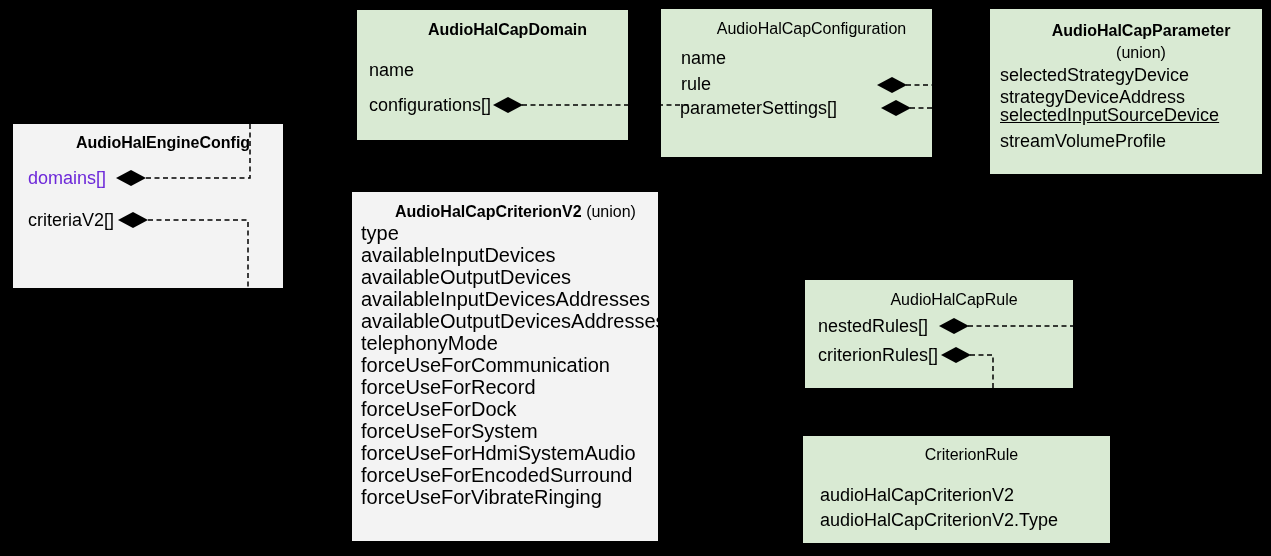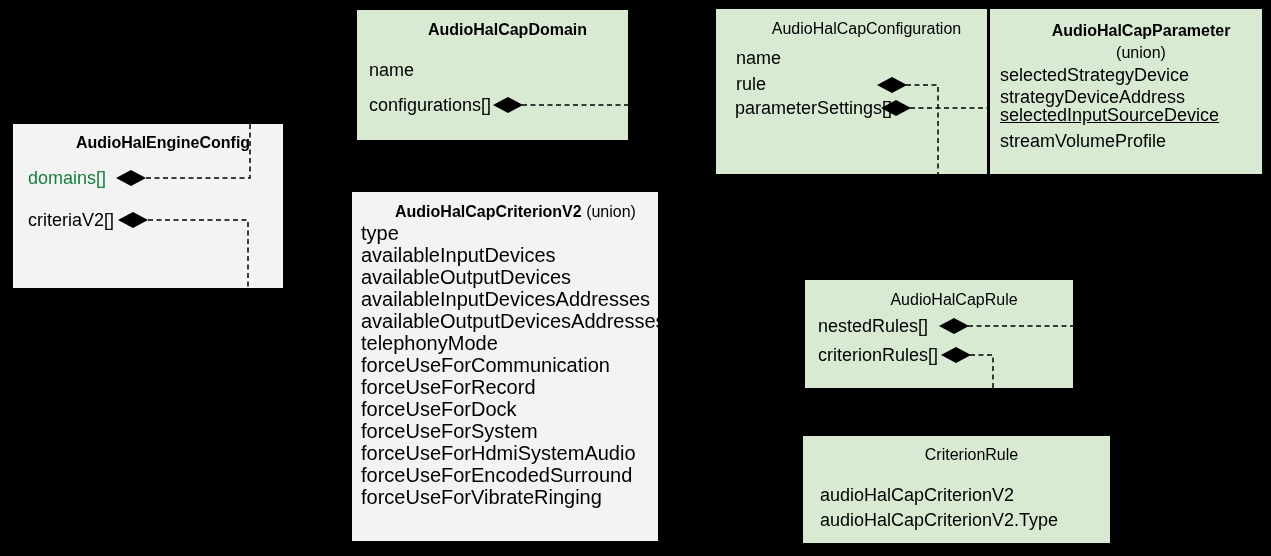--- a/index.html
+++ b/index.html
@@ -11,42 +11,42 @@
     overflow:hidden;
   }
   .box{position:absolute;color:#000;}
   .box.green{background:#d9ead3;}
   .box.gray{background:#f3f3f3;}
   .title{position:absolute;left:0;right:0;text-align:center;font-size:16px;line-height:22px;white-space:nowrap;margin-left:30px;}
   .title.bold{font-weight:bold;}
   .title.left{text-align:left;}
   .bold{font-weight:bold;}
   .field{position:absolute;font-size:18px;line-height:20px;white-space:nowrap;}
-  .green-text{color:#15803d;}
+  .green-text{color:#6d28d9;}
   .fieldlist{position:absolute;font-size:20px;line-height:22px;white-space:nowrap;}
   #overlay{position:absolute;left:0;top:0;z-index:5;pointer-events:none;}
 </style>
 </head>
 <body>
 
 <div id="canvas">
 
   <div class="box gray" style="left:13px;top:124px;width:270px;height:164px;">
     <div class="title bold" style="top:8px;">AudioHalEngineConfig</div>
     <div class="field green-text" style="left:15px;top:44px;">domains[]</div>
     <div class="field" style="left:15px;top:86px;">criteriaV2[]</div>
   </div>
 
   <div class="box green" style="left:357px;top:10px;width:271px;height:130px;">
     <div class="title bold" style="top:9px;">AudioHalCapDomain</div>
     <div class="field" style="left:12px;top:50px;">name</div>
     <div class="field" style="left:12px;top:85px;">configurations[]</div>
   </div>
 
-  <div class="box green" style="left:716px;top:9px;width:271px;height:165px;">
+  <div class="box green" style="left:661px;top:9px;width:271px;height:148px;">
     <div class="title" style="top:9px;">AudioHalCapConfiguration</div>
     <div class="field" style="left:20px;top:39px;">name</div>
     <div class="field" style="left:20px;top:65px;">rule</div>
     <div class="field" style="left:19px;top:89px;">parameterSettings[]</div>
   </div>
 
   <div class="box green" style="left:990px;top:9px;width:272px;height:165px;">
     <div class="title bold" style="top:11px;">AudioHalCapParameter</div>
     <div class="title" style="top:33px;">(union)</div>
     <div class="field" style="left:10px;top:56px;">selectedStrategyDevice</div>

